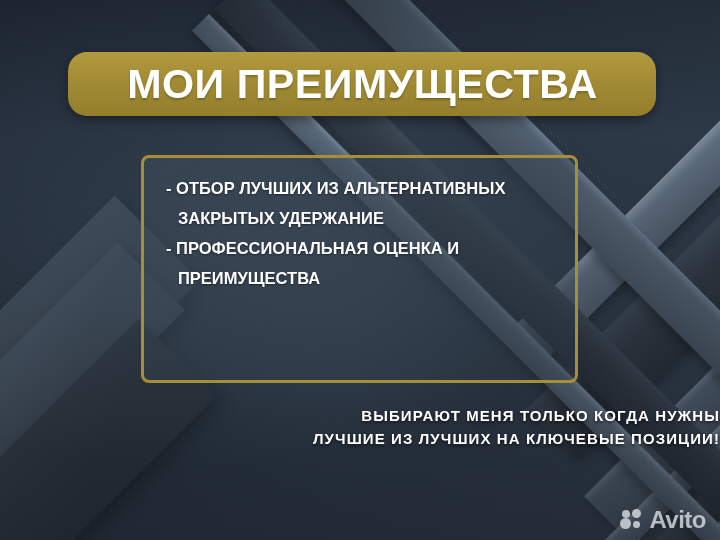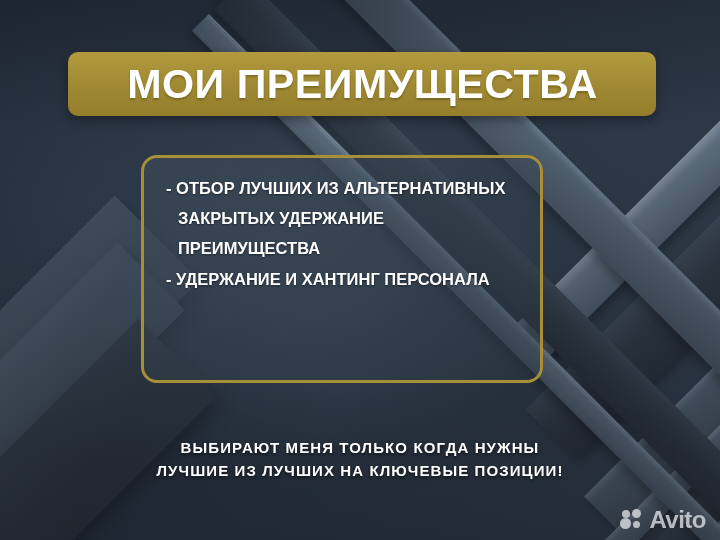--- a/index.html
+++ b/index.html
@@ -67,21 +67,21 @@
   }
 
   
   .title-banner {
     position: absolute;
     left: 68px;
     top: 52px;
     width: 588px;
     height: 64px;
     background: linear-gradient(180deg, #b29a3d 0%, #a28b34 45%, #947e2c 100%);
-    border-radius: 10px;
+    border-radius: 19px;
     box-shadow: 0 4px 10px rgba(0,0,0,0.35);
     display: flex;
     align-items: center;
     justify-content: center;
   }
   .title-text {
     color: #ffffff;
     font-size: 40px;
     font-weight: 700;
     letter-spacing: 0.5px;
@@ -89,24 +89,24 @@
     white-space: nowrap;
     transform: scaleX(1.03);
     text-shadow: 0 2px 2px rgba(0,0,0,0.22);
   }
 
   
   .bullet-box {
     position: absolute;
     left: 141px;
     top: 155px;
-    width: 402px;
+    width: 437px;
     height: 228px;
     border: 3px solid #a68f38;
-    border-radius: 16px;
+    border-radius: 8px;
     background: linear-gradient(150deg, rgba(63,78,92,0.55) 0%, rgba(52,65,78,0.45) 50%, rgba(45,56,68,0.4) 100%);
     box-sizing: border-box;
     padding: 22px 18px 18px 22px;
   }
   .bullet-list {
     list-style: none;
     margin: 0;
     padding: 0;
   }
   .bullet-list li {
@@ -123,28 +123,27 @@
     margin-top: 13px;
     padding-left: 12px;
   }
 
   
   .tagline {
     position: absolute;
     left: 0;
     right: 0;
     top: 404px;
-    text-align: center;
+    text-align: right;
     color: #ffffff;
     font-size: 15px;
     font-weight: 700;
     letter-spacing: 1.1px;
     line-height: 1.55;
     text-shadow: 0 2px 3px rgba(0,0,0,0.55);
-    margin-top: 32px;
   }
   .tagline span { display: block; }
 
   
   .avito {
     position: absolute;
     right: 14px;
     bottom: 8px;
     display: flex;
     align-items: center;
@@ -209,24 +208,22 @@
     <div class="title-text">МОИ ПРЕИМУЩЕСТВА</div>
   </div>
 
   <div class="bullet-box">
     <ul class="bullet-list">
       <li>
         <span>- ОТБОР ЛУЧШИХ ИЗ АЛЬТЕРНАТИВНЫХ</span>
         <span class="l2">ЗАКРЫТЫХ УДЕРЖАНИЕ</span>
       </li>
       <li>
+        <span>- ПРОФЕССИОНАЛЬНАЯ ОЦЕНКА И</span>
         <span class="l2">ПРЕИМУЩЕСТВА</span>
-      </li>
-      <li>
-        <span>- УДЕРЖАНИЕ И ХАНТИНГ ПЕРСОНАЛА</span>
       </li>
     </ul>
   </div>
 
   <div class="tagline">
     <span>ВЫБИРАЮТ МЕНЯ ТОЛЬКО КОГДА НУЖНЫ</span>
     <span>ЛУЧШИЕ ИЗ ЛУЧШИХ НА КЛЮЧЕВЫЕ ПОЗИЦИИ!</span>
   </div>
 
   <div class="avito">

